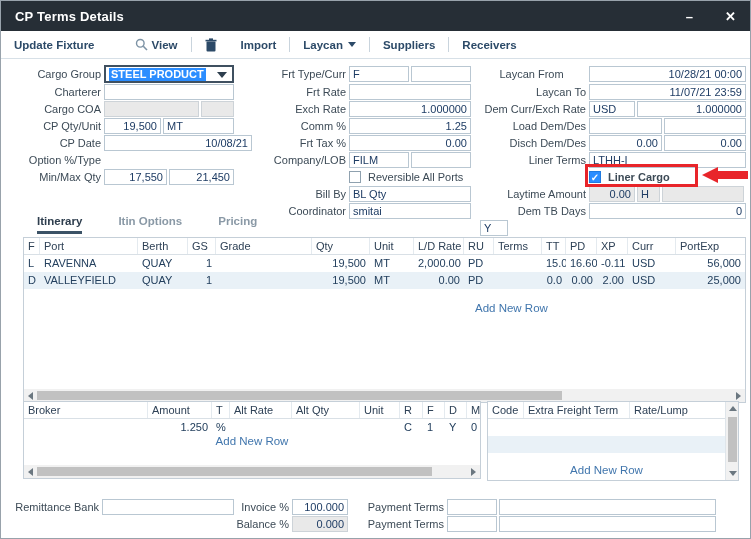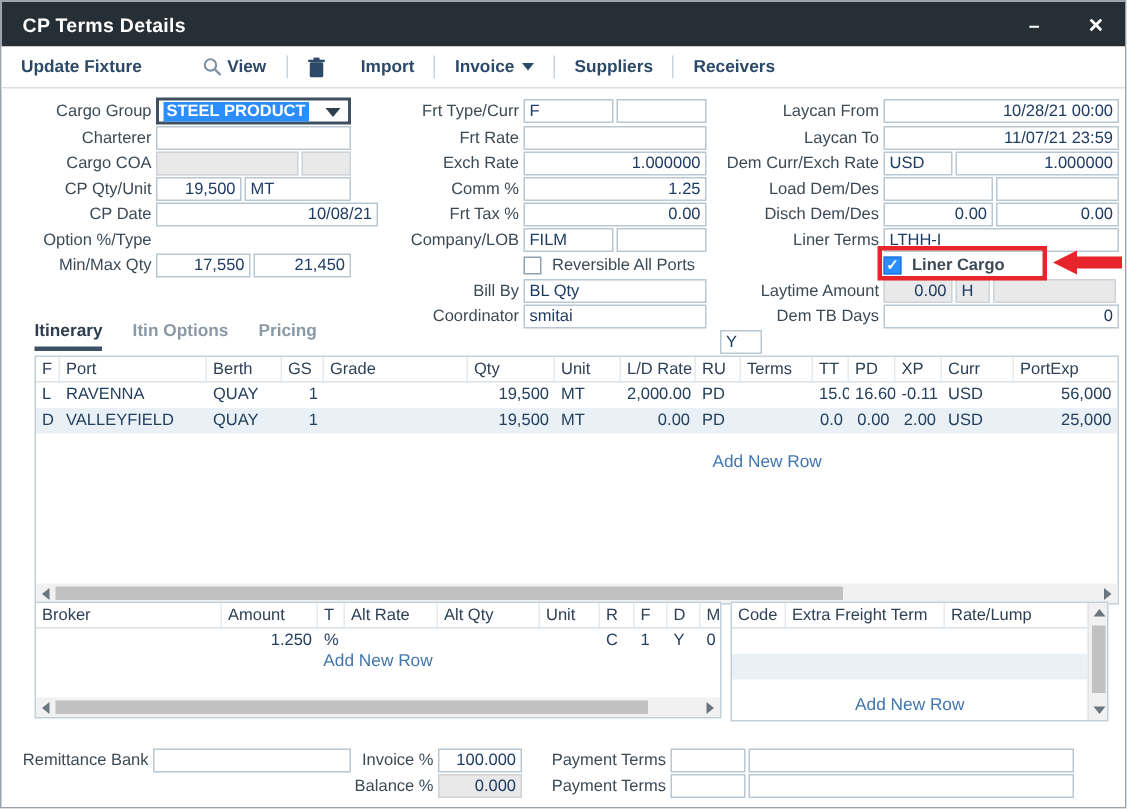--- a/index.html
+++ b/index.html
@@ -41,21 +41,21 @@
     margin-right:5px;font-size:10px;line-height:11px;text-align:center;color:#fff;}
   .cb.on{background:#2b8dff;border-color:#1f7ae0;}
   .cb.on::after{content:"✓";font-weight:700;}
   
   .redbox{position:absolute;border:3px solid #e8252a;background:transparent;z-index:5;}
   .red-arrow{position:absolute;z-index:5;display:flex;align-items:center;}
   .ra-head{width:0;height:0;border-top:8px solid transparent;border-bottom:8px solid transparent;
     border-right:16px solid #e8252a;}
   .ra-body{width:30px;height:8px;background:#e8252a;}
   
-  .tabs{position:absolute;left:22px;top:214px;display:flex;gap:20px;font-size:11.5px;font-weight:700;}
+  .tabs{position:absolute;left:36px;top:214px;display:flex;gap:36px;font-size:11.5px;font-weight:700;}
   .tab{color:#8a99a6;padding-bottom:4px;}
   .tab.active{color:#2e3e4e;border-bottom:3px solid #3b5266;}
   
   .gridbox{position:absolute;border:1px solid #c5cfd8;background:#fff;overflow:hidden;}
   .thead{display:flex;height:17px;border-bottom:1px solid #d9e0e6;color:#2e4156;}
   .th{padding:2px 4px;border-right:1px solid #e4eaef;overflow:hidden;white-space:nowrap;}
   .th:last-child{border-right:none;}
   .trow{display:flex;height:17px;color:#24405e;}
   .trow.alt{background:#e9f1f7;}
   .td{padding:2px 4px;overflow:hidden;white-space:nowrap;}
@@ -103,21 +103,21 @@
     <span class="tb-item" style="margin-right:24px;">
       <svg class="icon-svg" width="12" height="14" viewBox="0 0 12 14">
         <rect x="1.5" y="3.5" width="9" height="10" rx="1" fill="#2c4a68"></rect>
         <rect x="0.5" y="1.8" width="11" height="1.6" fill="#2c4a68"></rect>
         <rect x="4" y="0.4" width="4" height="1.6" fill="#2c4a68"></rect>
       </svg>
     </span>
     <span class="tb-item">Import</span>
     <span class="tb-sep"></span>
     <span class="tb-item">
-      <span>Invoice</span>
+      <span>Laycan</span>
       <span class="caret-down"></span>
     </span>
     <span class="tb-sep"></span>
     <span class="tb-item">Suppliers</span>
     <span class="tb-sep"></span>
     <span class="tb-item">Receivers</span>
   </div>
 
   <div class="fcol" style="left:6px;top:64px;width:227px;">
     <div class="frow" style="height:18px;">
@@ -222,21 +222,21 @@
     <div class="frow">
       <span class="flabel" style="width:95px;">Coordinator</span>
       <div class="fields">
           <div class="fld" style="width:122px;">smitai</div>
         </div>
     </div>
   </div>
 
   <div class="fcol" style="left:476px;top:64px;width:272px;">
     <div class="frow" style="height:18px;">
-      <span class="flabel" style="width:109px;">Laycan From</span>
+      <span class="flabel" style="width:109px;text-align:center;">Laycan From</span>
       <div class="fields">
           <div class="fld r" style="width:157px;">10/28/21 00:00</div>
         </div>
     </div>
     <div class="frow">
       <span class="flabel" style="width:109px;">Laycan To</span>
       <div class="fields">
           <div class="fld r" style="width:157px;">11/07/21 23:59</div>
         </div>
     </div>

